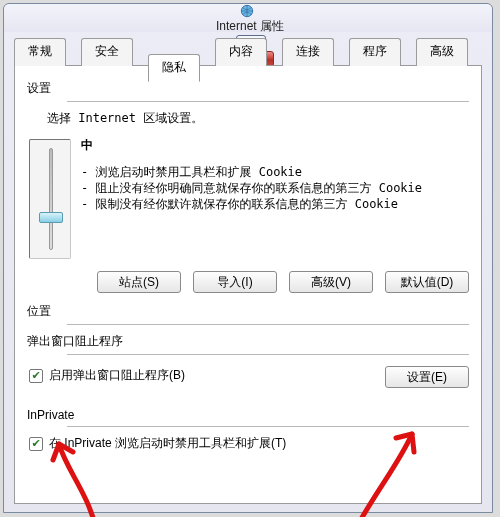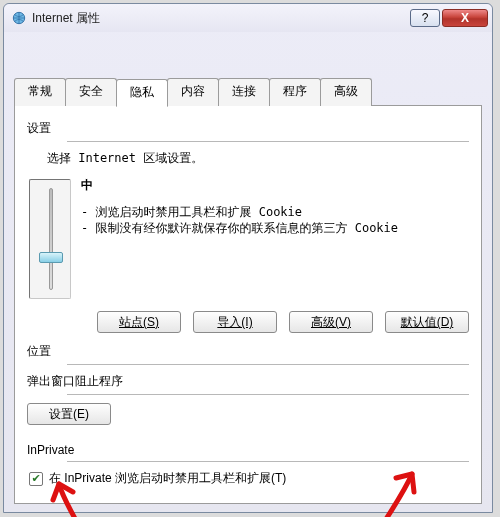--- a/index.html
+++ b/index.html
@@ -19,20 +19,21 @@
     border: 1px solid #7a8aa0;
     border-radius: 6px 6px 0 0;
     display: flex; flex-direction: column;
   }
   .titlebar {
     height: 28px;
     display: flex; align-items: center;
     padding: 0 4px 0 8px;
     background: linear-gradient(#f3f3fb, #e6e6f2);
     border-radius: 6px 6px 0 0;
+    flex-direction: column;
   }
   .titlebar .globe {
     width: 14px; height: 14px; margin-right: 6px;
     display: inline-block;
   }
   .titlebar .title { flex: 1; color: #222; }
   .winbtn {
     width: 32px; height: 18px;
     margin-left: 2px;
     border: 1px solid #5a6a88;
@@ -48,39 +49,38 @@
     color: #fff; border-color: #8a2c24;
     font-weight: bold;
   }
   .client {
     flex: 1;
     padding: 6px 10px 8px 10px;
     display: flex; flex-direction: column;
   }
   .tabs {
     display: flex;
-    gap: 0;
+    gap: 16px;
     position: relative;
     z-index: 2;
-    margin-top: 40px;
   }
   .tab {
     padding: 4px 13px 5px 13px;
     border: 1px solid #9b9b9b;
     border-bottom: none;
     background: #f4f4f4;
     margin-right: -1px;
     border-radius: 3px 3px 0 0;
     cursor: default;
     position: relative;
   }
   .tab.active {
     background: #fff;
     border-bottom: 1px solid #fff;
-    top: 1px;
+    top: 16px;
     z-index: 3;
   }
   .panel {
     border: 1px solid #9b9b9b;
     background: #fff;
     flex: 1;
     margin-top: -1px;
     padding: 10px 12px 8px 12px;
     position: relative;
   }
@@ -117,21 +117,20 @@
     flex: 1;
     font-family: "SimSun", monospace;
   }
   .desc .level { font-weight: bold; margin: 0 0 10px 0; }
   .desc ul { list-style: none; }
   .desc li { display: flex; line-height: 1.35; }
   .desc li::before { content: "- "; white-space: pre; }
   .btnrow {
     display: flex; justify-content: flex-end; gap: 12px;
     margin-top: 12px;
-    text-decoration: underline;
   }
   button.w7 {
     padding: 2px 10px;
     min-width: 84px;
     height: 22px;
     border: 1px solid #8a8a8a;
     background: linear-gradient(#fefefe,#e6e6e6);
     border-radius: 3px;
     font-family: inherit; font-size: 12px;
     cursor: default;
@@ -197,38 +196,43 @@
 
       <div class="flex-main">
         <div class="slider">
           <div class="track"></div>
           <div class="thumb"></div>
         </div>
         <div class="desc">
           <div class="level">中</div>
           <ul>
             <li>浏览启动时禁用工具栏和扩展 Cookie</li>
+            <li>阻止没有经你明确同意就保存你的联系信息的第三方 Cookie</li>
             <li>限制没有经你默许就保存你的联系信息的第三方 Cookie</li>
           </ul>
         </div>
       </div>
 
       <div class="btnrow">
         <button class="w7">站点(S)</button>
         <button class="w7">导入(I)</button>
         <button class="w7">高级(V)</button>
         <button class="w7">默认值(D)</button>
       </div>
 
       <div class="section-label" style="margin-top:10px">位置</div>
       <hr class="divider short">
 
       <div class="section-label" style="margin-top:6px">弹出窗口阻止程序</div>
       <hr class="divider short">
       <div class="popup-row">
+        <div class="chk-row">
+          <span class="chk checked"></span>
+          <span>启用弹出窗口阻止程序(B)</span>
+        </div>
         <button class="w7">设置(E)</button>
       </div>
 
       <div class="section-label" style="margin-top:18px">InPrivate</div>
       <hr class="divider short">
       <div class="chk-row">
         <span class="chk checked"></span>
         <span>在 InPrivate 浏览启动时禁用工具栏和扩展(T)</span>
       </div>
 

